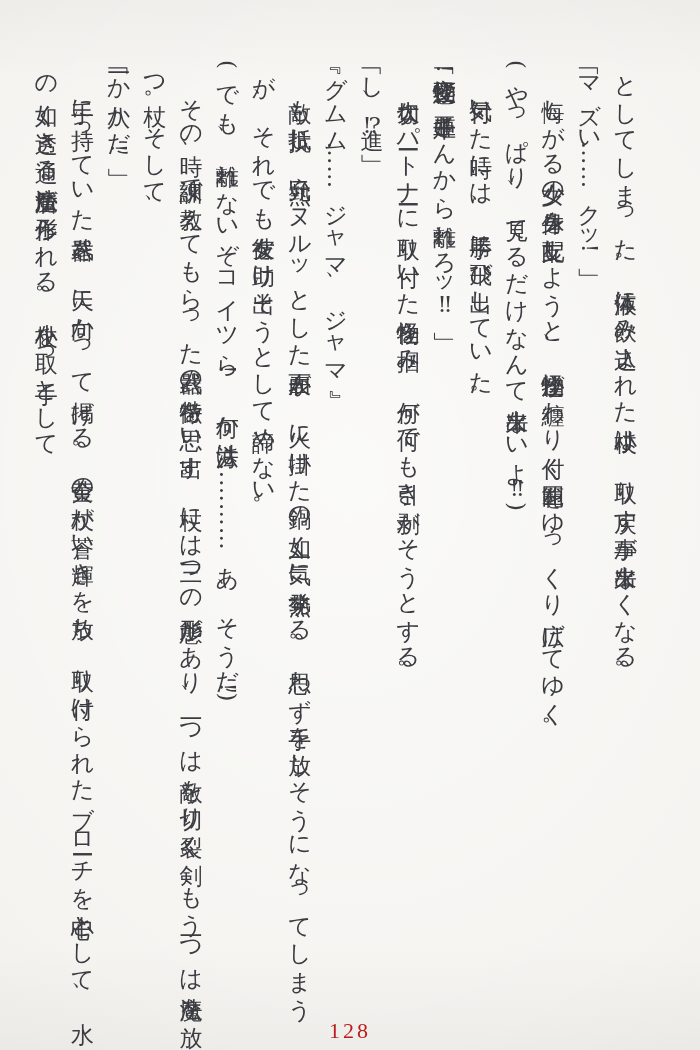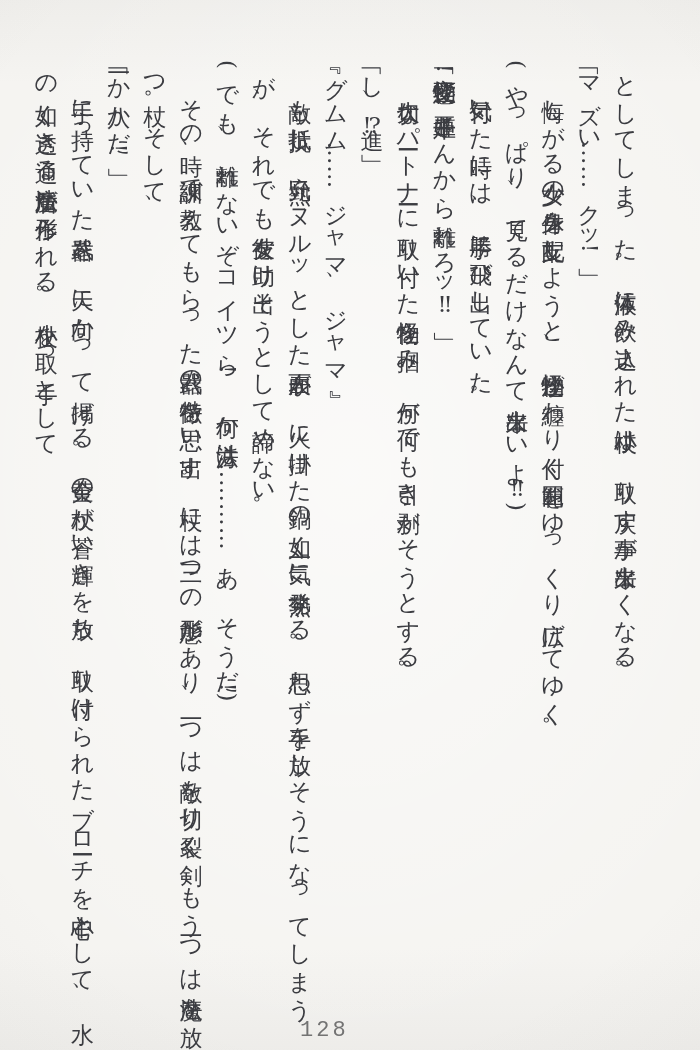--- a/index.html
+++ b/index.html
@@ -43,24 +43,25 @@
     padding: 0;
   }
   .page-text p.indent {
     text-indent: 1em;
   }
   .page-number {
     position: absolute;
     left: 300px;
     top: 1018px;
     width: 100px;
-    font-family: Liberation Mono, monospace;
+    text-align: center;
+    font-family: Liberation Serif, serif;
     font-size: 22px;
     letter-spacing: 3px;
-    color: #737373;
+    color: #b91c1c;
   }
 </style>
 </head>
 <body>
 
 <div class="book-page">
   <div class="page-text">
       <p>としてしまった。液体に飲み込まれた小杖は、取り戻す事が出来なくなる。</p>
       <p>「マズい……クッ!」</p>
       <p class="indent">悔しがる少女の身体を支配しようと、怪物達が纏わり付く範囲をゆっくり広げてゆく。</p>

